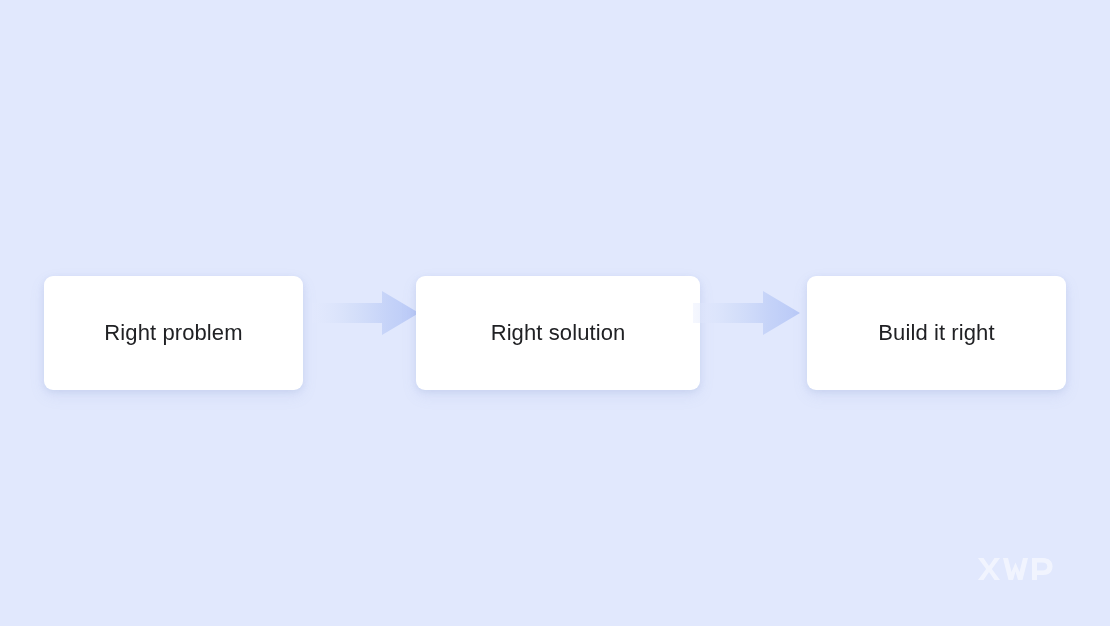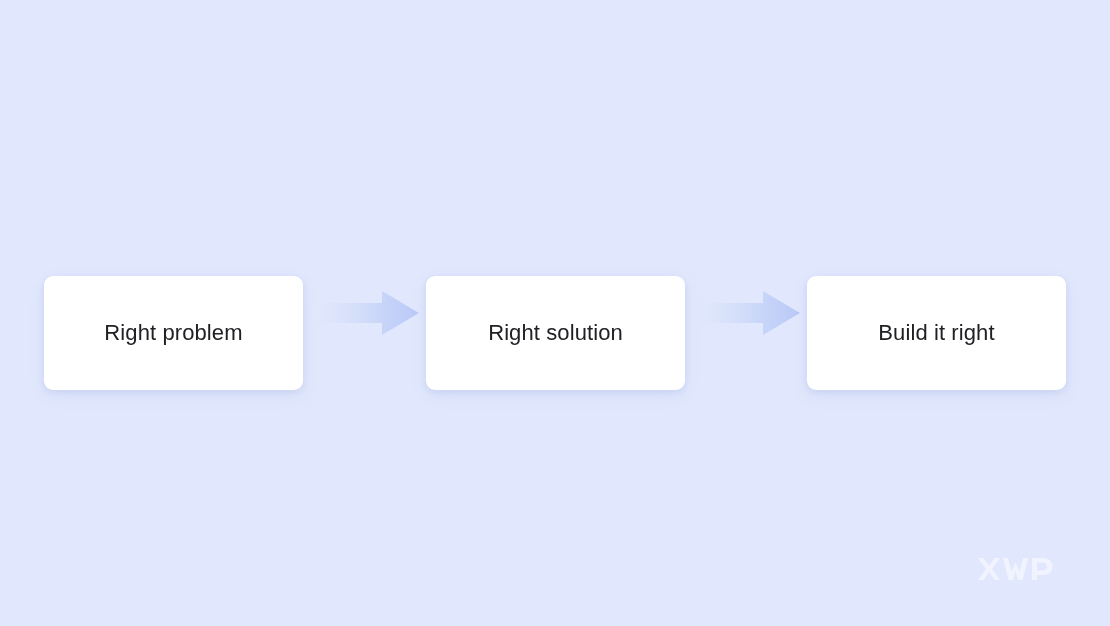--- a/index.html
+++ b/index.html
@@ -38,21 +38,21 @@
     border-radius: 9px;
     box-shadow: 0 2px 6px rgba(120, 140, 200, 0.16),
                 0 6px 16px rgba(120, 140, 200, 0.10);
     display: flex;
     align-items: center;
     justify-content: center;
     margin-top: 20px;
   }
 
   .card-0 { left: 44px;  width: 259px; }
-  .card-1 { left: 426px; width: 259px; }
+  .card-1 { left: 416px; width: 284px; }
   .card-2 { left: 807px; width: 259px; text-align: center; }
 
   .card-label {
     font-size: 22px;
     line-height: 26px;
     color: #202124;
     font-weight: 400;
     letter-spacing: 0.1px;
     white-space: nowrap;
   }

